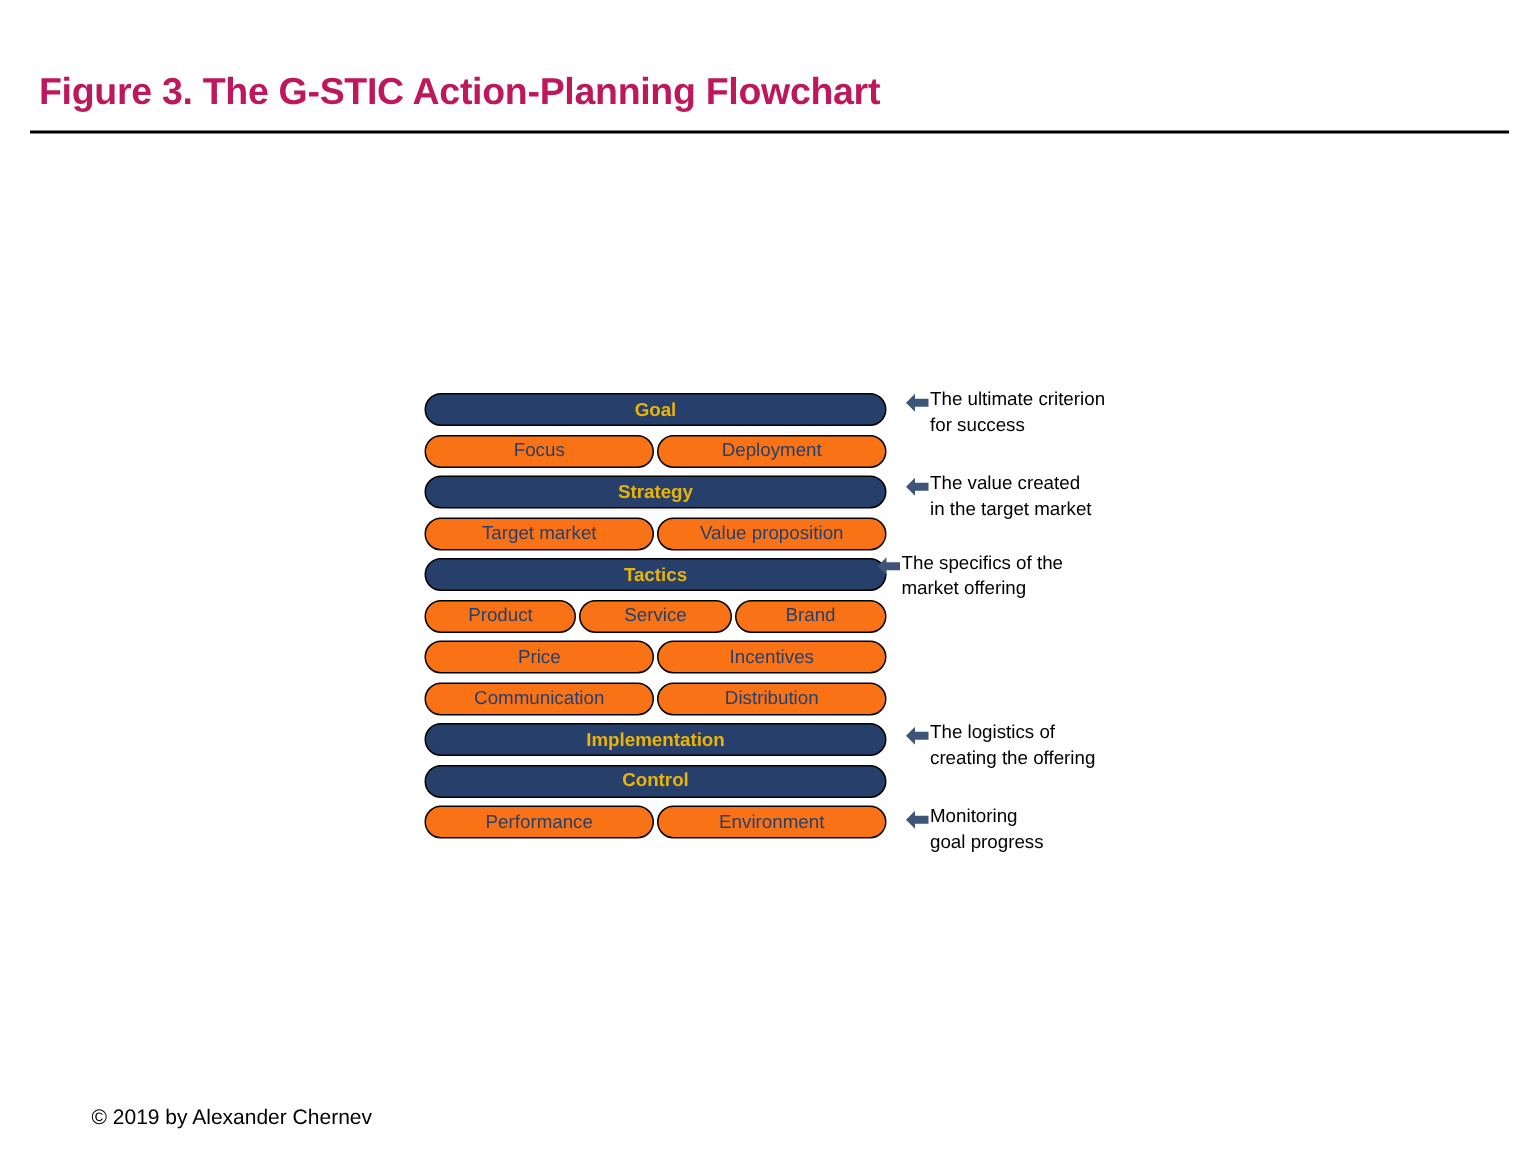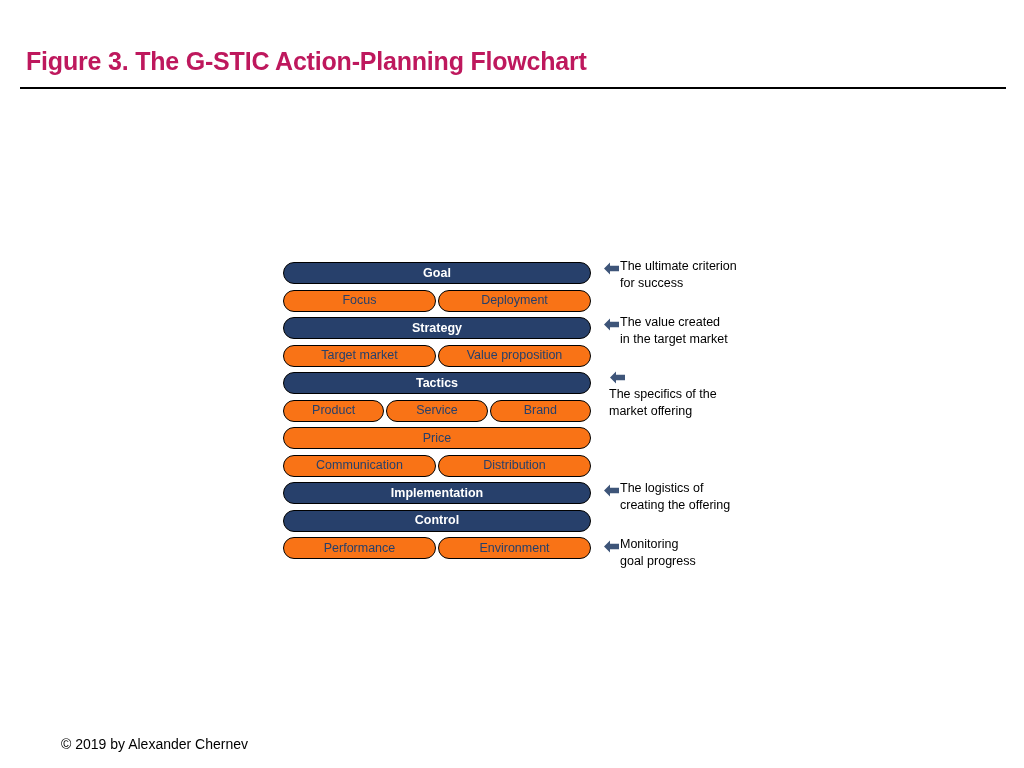--- a/index.html
+++ b/index.html
@@ -55,21 +55,21 @@
     box-sizing: border-box;
     display: flex;
     align-items: center;
     justify-content: center;
     font-size: 12.5px;
     line-height: 1;
     height: 22px;
   }
   .bar-header {
     background: #27406b;
-    color: #ffffff;
+    color: #eab308;
     font-weight: bold;
     width: 100%;
   }
   .bar-item {
     background: #f97316;
     color: #27406b;
     font-weight: normal;
     flex: 1 1 0;
   }
 
@@ -129,20 +129,21 @@
   <div class="chart-row">
     <div class="bar bar-header">Tactics</div>
   </div>
   <div class="chart-row">
     <div class="bar bar-item">Product</div>
     <div class="bar bar-item">Service</div>
     <div class="bar bar-item">Brand</div>
   </div>
   <div class="chart-row">
     <div class="bar bar-item">Price</div>
+    <div class="bar bar-item">Incentives</div>
   </div>
   <div class="chart-row">
     <div class="bar bar-item">Communication</div>
     <div class="bar bar-item">Distribution</div>
   </div>
 
   <div class="chart-row">
     <div class="bar bar-header">Implementation</div>
   </div>
 
@@ -169,21 +170,21 @@
 <div class="annotation" style="left:603px; top:314px;">
   <span class="anno-arrow">
     <svg viewBox="0 0 17 17" width="17" height="17" aria-hidden="true">
       <path d="M1 8.5 L7 2.5 L7 5.8 L16 5.8 L16 11.2 L7 11.2 L7 14.5 Z" fill="#3e5579"></path>
     </svg>
   </span>
   <span class="anno-text">The value created
 in the target market</span>
 </div>
 
-<div class="annotation" style="left:609px; top:367px;flex-direction:column;">
+<div class="annotation" style="left:584px; top:367px;">
   <span class="anno-arrow">
     <svg viewBox="0 0 17 17" width="17" height="17" aria-hidden="true">
       <path d="M1 8.5 L7 2.5 L7 5.8 L16 5.8 L16 11.2 L7 11.2 L7 14.5 Z" fill="#3e5579"></path>
     </svg>
   </span>
   <span class="anno-text">The specifics of the
 market offering</span>
 </div>
 
 <div class="annotation" style="left:603px; top:480px;">

